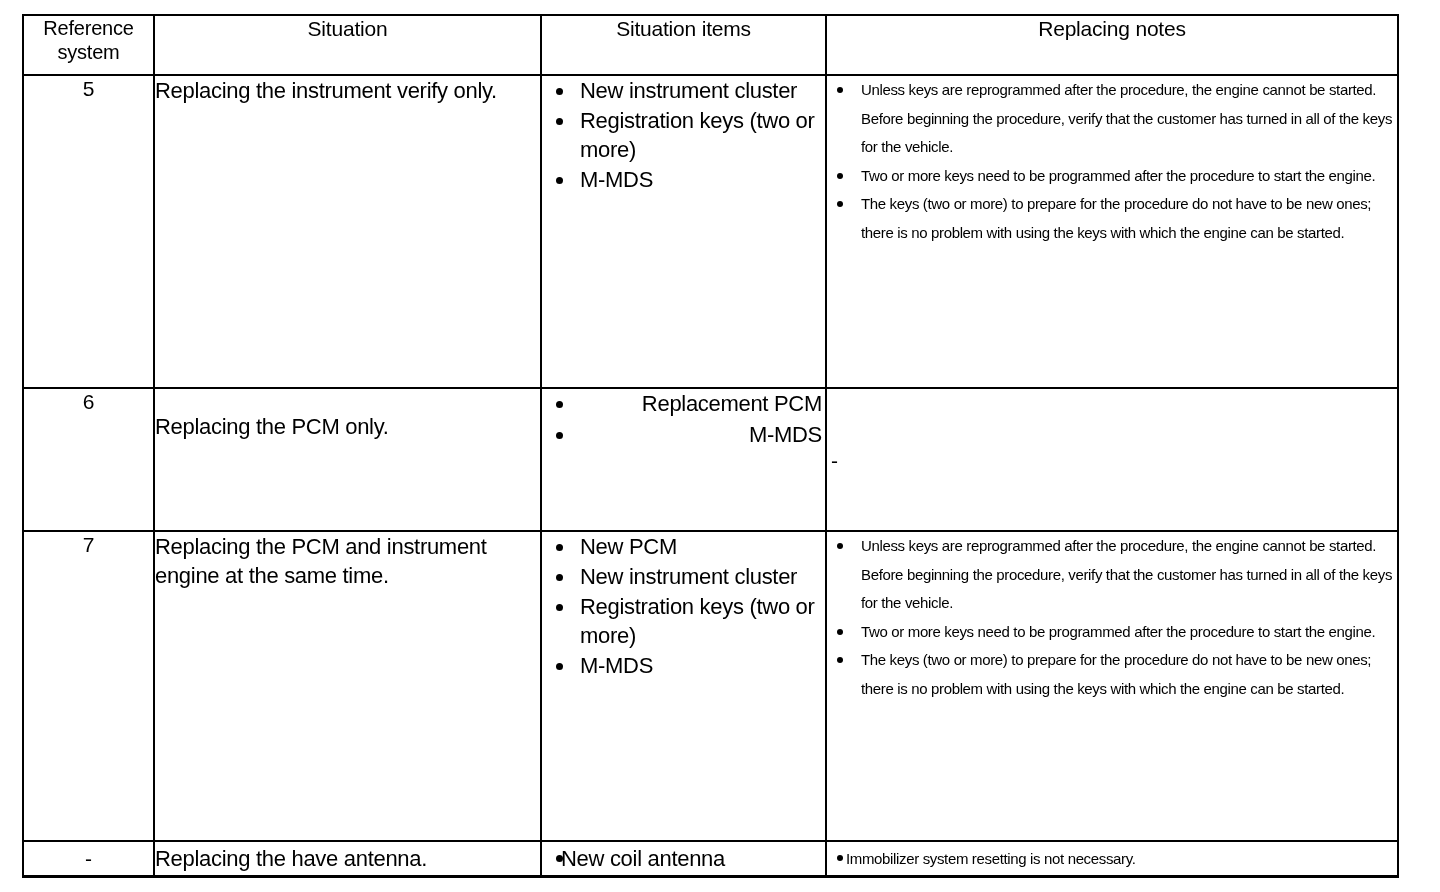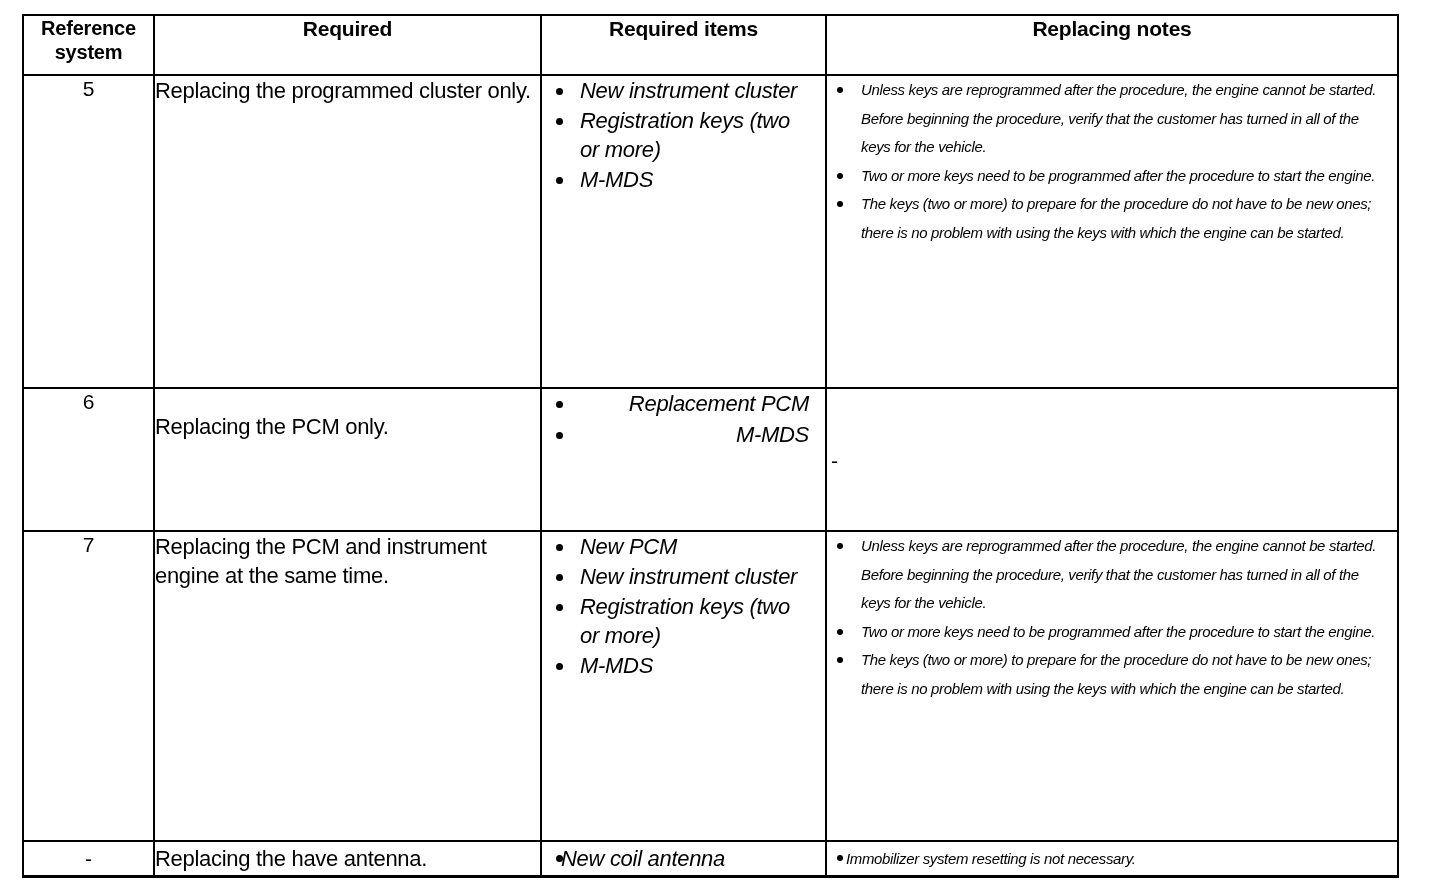--- a/index.html
+++ b/index.html
@@ -46,21 +46,21 @@
   col.c-ref  { width: 131px; }
   col.c-sit  { width: 387px; }
   col.c-req  { width: 285px; }
   col.c-note { width: 572px; }
 
   
   thead th {
     height: 58px;
     text-align: center;
     vertical-align: middle;
-    font-weight: bold;
+    font-weight: normal;
     font-size: 21px;
     line-height: 25px;
     letter-spacing: -0.2px;
     border-bottom: 3px solid #000000;
     padding: 2px 4px;
   }
   thead th.ref-head {
     font-size: 20px;
     line-height: 24px;
   }
@@ -103,22 +103,21 @@
     list-style: none;
     margin: 0;
     padding: 0;
   }
   ul.bullets > li {
     position: relative;
     padding-left: 38px;
     font-size: 22px;
     line-height: 29px;
     letter-spacing: -0.3px;
-    margin: 0 16px 1px 0;
-    font-style: italic;
+    margin: 0 3px 1px 0;
   }
   ul.bullets > li::before {
     content: "";
     position: absolute;
     left: 14px;
     top: 12px;
     width: 7px;
     height: 7px;
     border-radius: 50%;
     background: #000000;
@@ -200,31 +199,31 @@
       <col class="c-req">
       <col class="c-note">
     </colgroup>
 
     <thead>
       <tr>
         <th class="ref-head">
           <span>Reference</span><br>
           <span>system</span>
         </th>
-        <th>Required</th>
-        <th>Required items</th>
+        <th>Situation</th>
+        <th>Situation items</th>
         <th>Replacing notes</th>
       </tr>
     </thead>
 
     <tbody>
 
       <tr style="height:313px;">
         <td class="ref-cell">5</td>
-        <td class="sit-cell">Replacing the programmed cluster only.</td>
+        <td class="sit-cell">Replacing the instrument verify only.</td>
         <td class="req-cell">
           <ul class="bullets">
             <li>New instrument cluster</li>
             <li>Registration keys (two or more)</li>
             <li>M-MDS</li>
           </ul>
         </td>
         <td class="note-cell">
           <ul class="bullets notes">
             <li>Unless keys are reprogrammed after the procedure, the engine cannot be started. Before beginning the procedure, verify that the customer has turned in all of the keys for the vehicle.</li>

